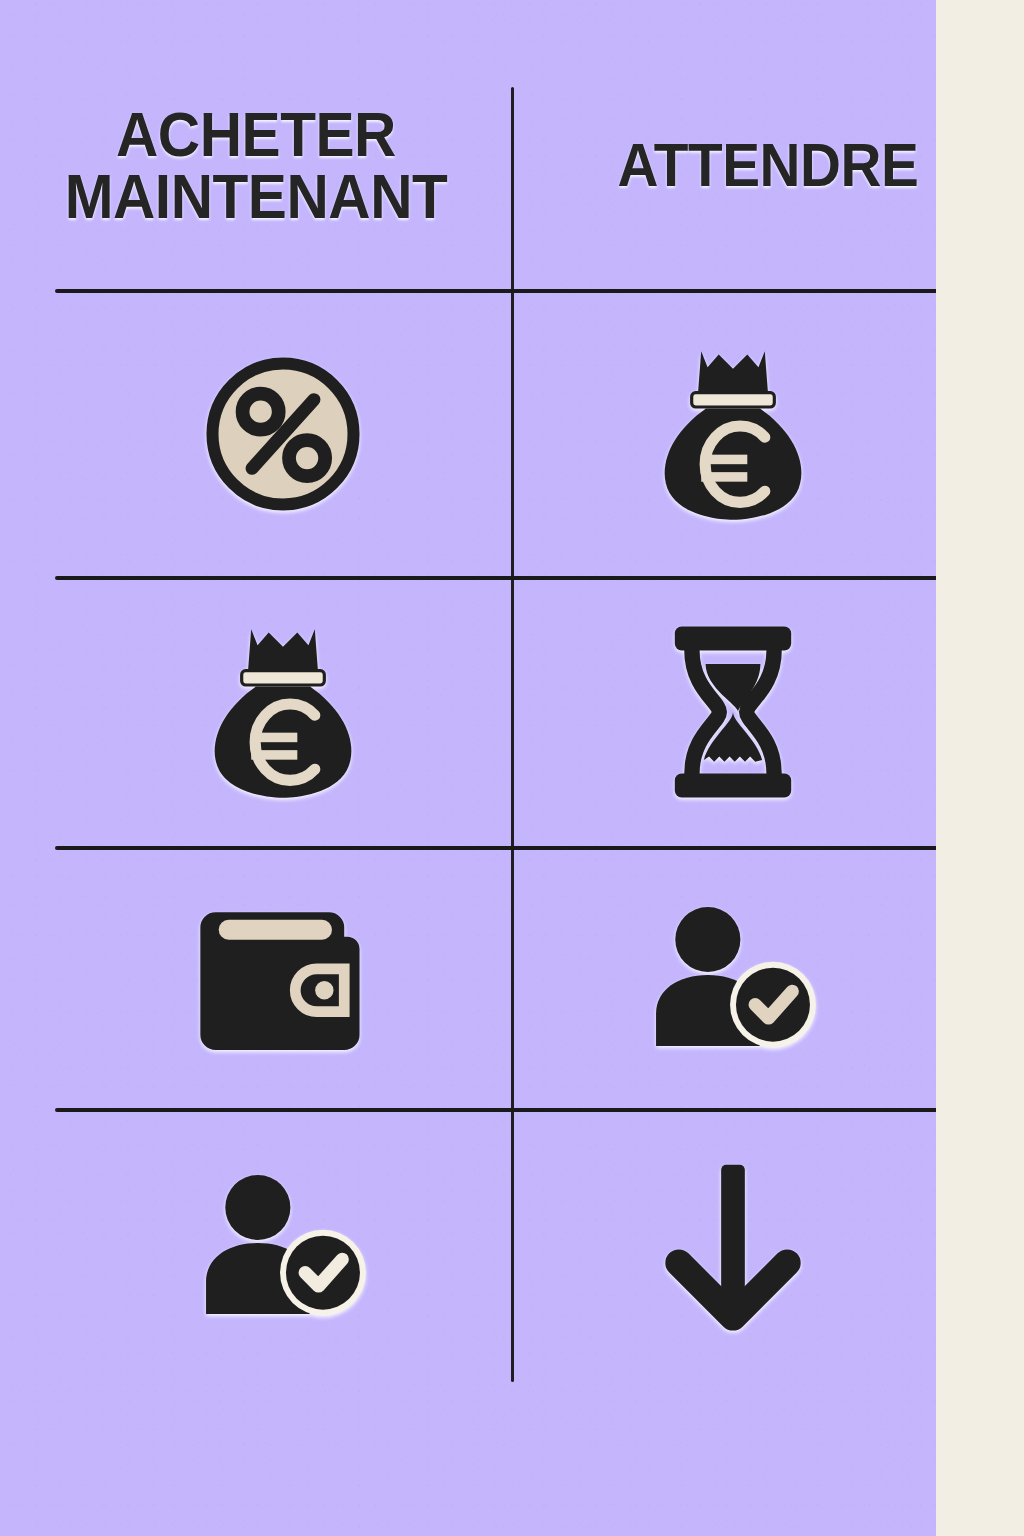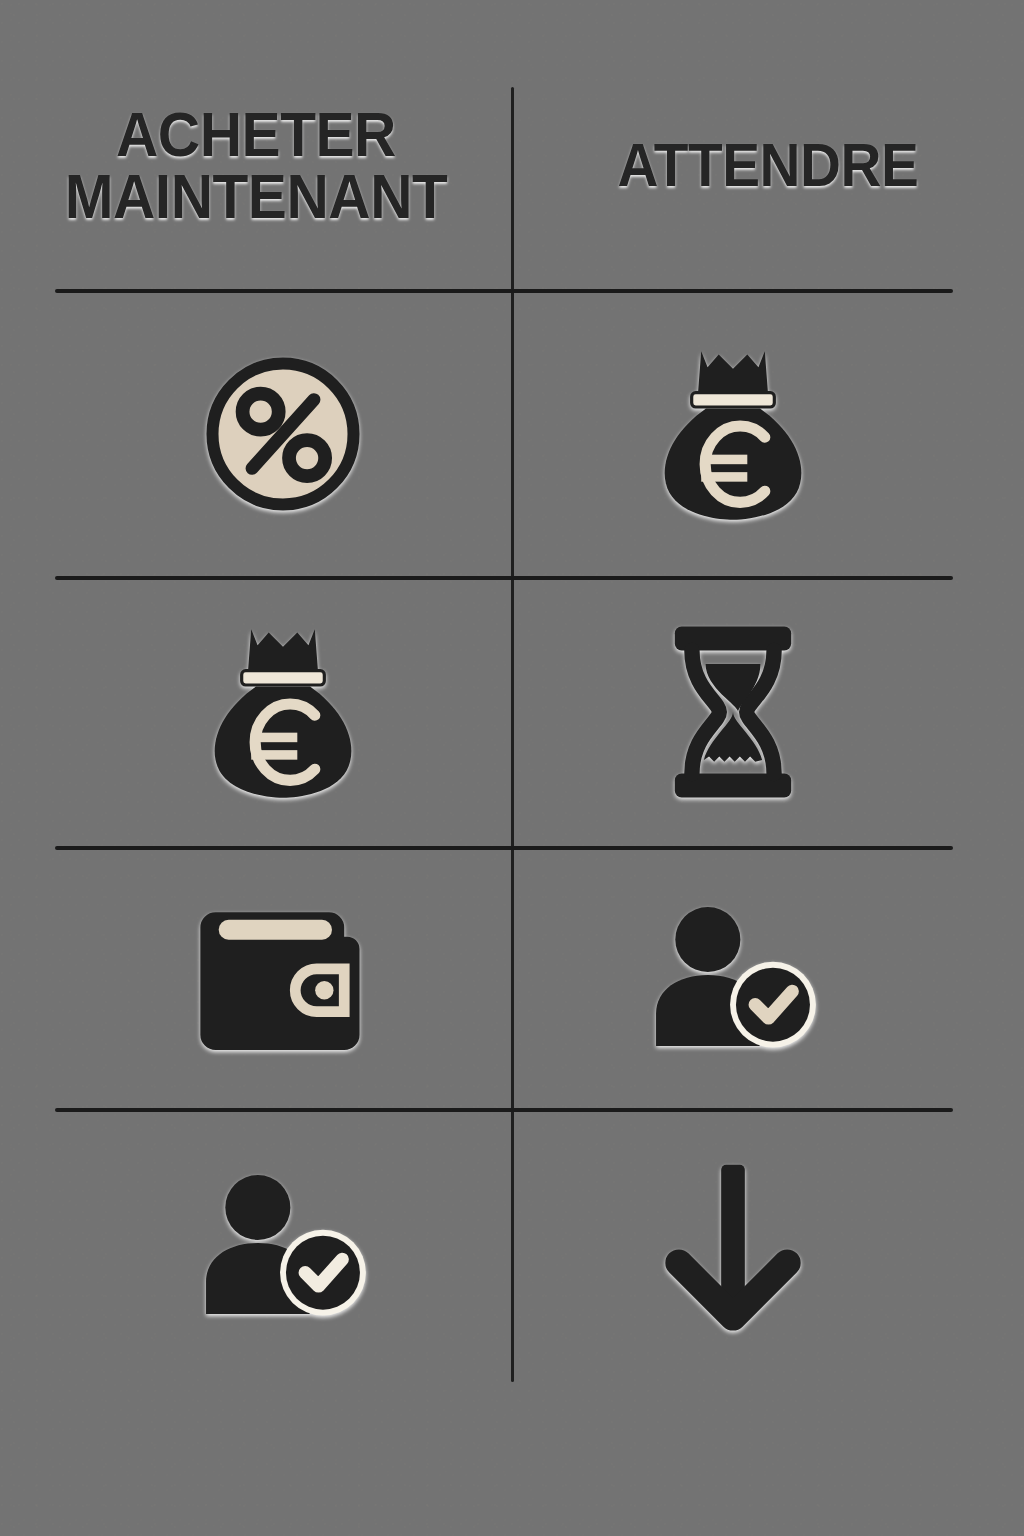--- a/index.html
+++ b/index.html
@@ -6,23 +6,23 @@
   html, body {
     margin: 0;
     padding: 0;
     background: #f2eee4;
   }
   body {
     font-family: "Liberation Sans", sans-serif;
   }
   .poster {
     position: relative;
-    width: 1024px;
+    width: 936px;
     height: 1536px;
-    background: #737373;
+    background: #c4b5fd;
     overflow: hidden;
   }
   
   .grain {
     position: absolute;
     inset: 0;
     pointer-events: none;
     background-image:
       radial-gradient(circle at 12% 22%, rgba(160,150,130,0.05) 0 1px, transparent 1px),
       radial-gradient(circle at 62% 71%, rgba(160,150,130,0.05) 0 1px, transparent 1px),

